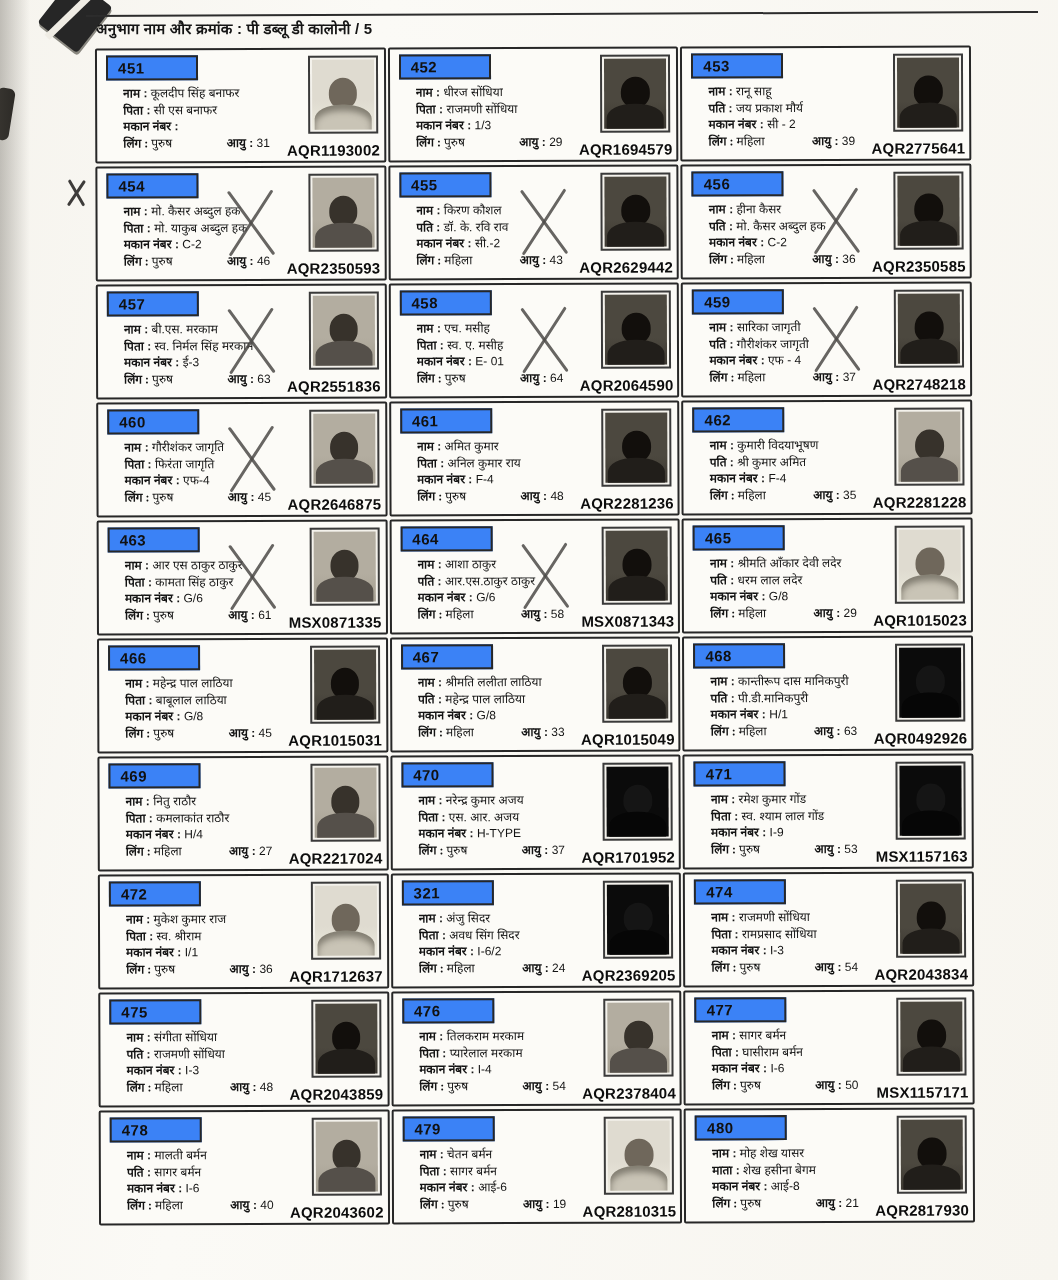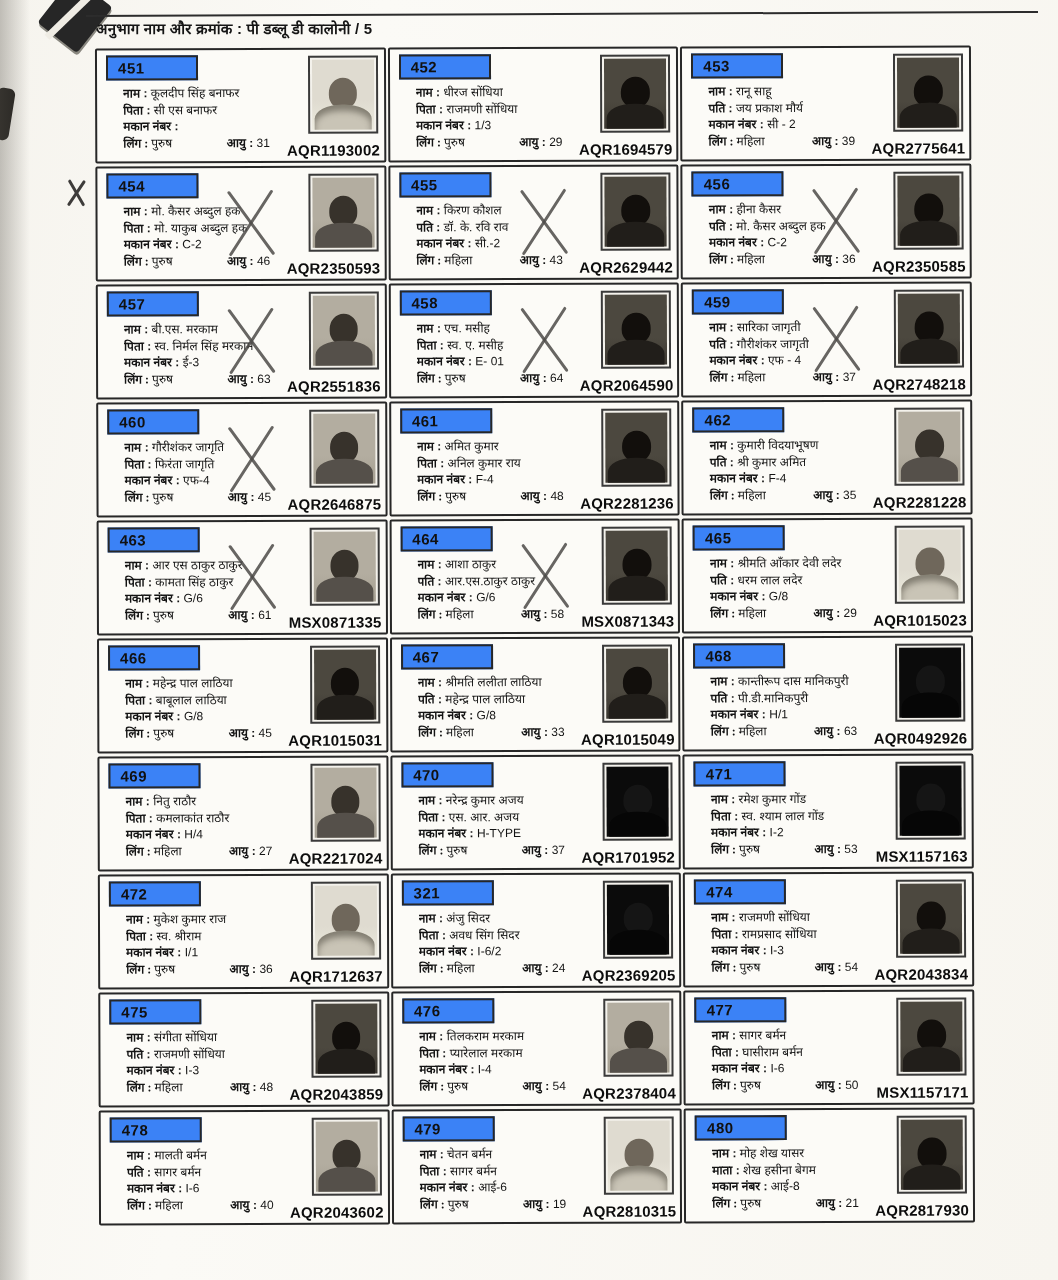--- a/index.html
+++ b/index.html
@@ -414,21 +414,21 @@
       <div class="photo tone-black"></div>
     </div>
     <div class="epic">AQR1701952</div>
 
   </div>
       <div class="card">
     <div class="serial-box">471</div>
     <div class="fields">
       <div class="fld f-name"><span class="lbl">नाम : </span><span class="val">रमेश कुमार गोंड</span></div>
       <div class="fld f-rel"><span class="lbl">पिता : </span><span class="val">स्व. श्याम लाल गोंड</span></div>
-      <div class="fld f-house"><span class="lbl">मकान नंबर : </span><span class="val">I-2</span></div>
+      <div class="fld f-house"><span class="lbl">मकान नंबर : </span><span class="val">I-9</span></div>
       <div class="gline">
         <span class="fld f-gender"><span class="lbl">लिंग : </span><span class="val">पुरुष</span></span>
         <span class="fld f-age"><span class="lbl">आयु : </span><span class="val">53</span></span>
       </div>
     </div>
     <div class="photo-frame">
       <div class="photo tone-black"></div>
     </div>
     <div class="epic">MSX1157163</div>
 

